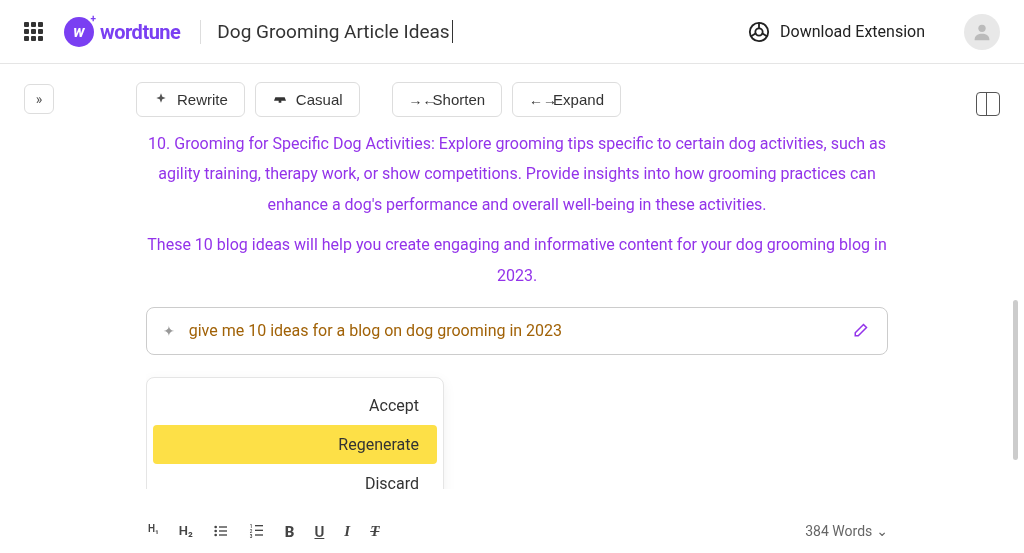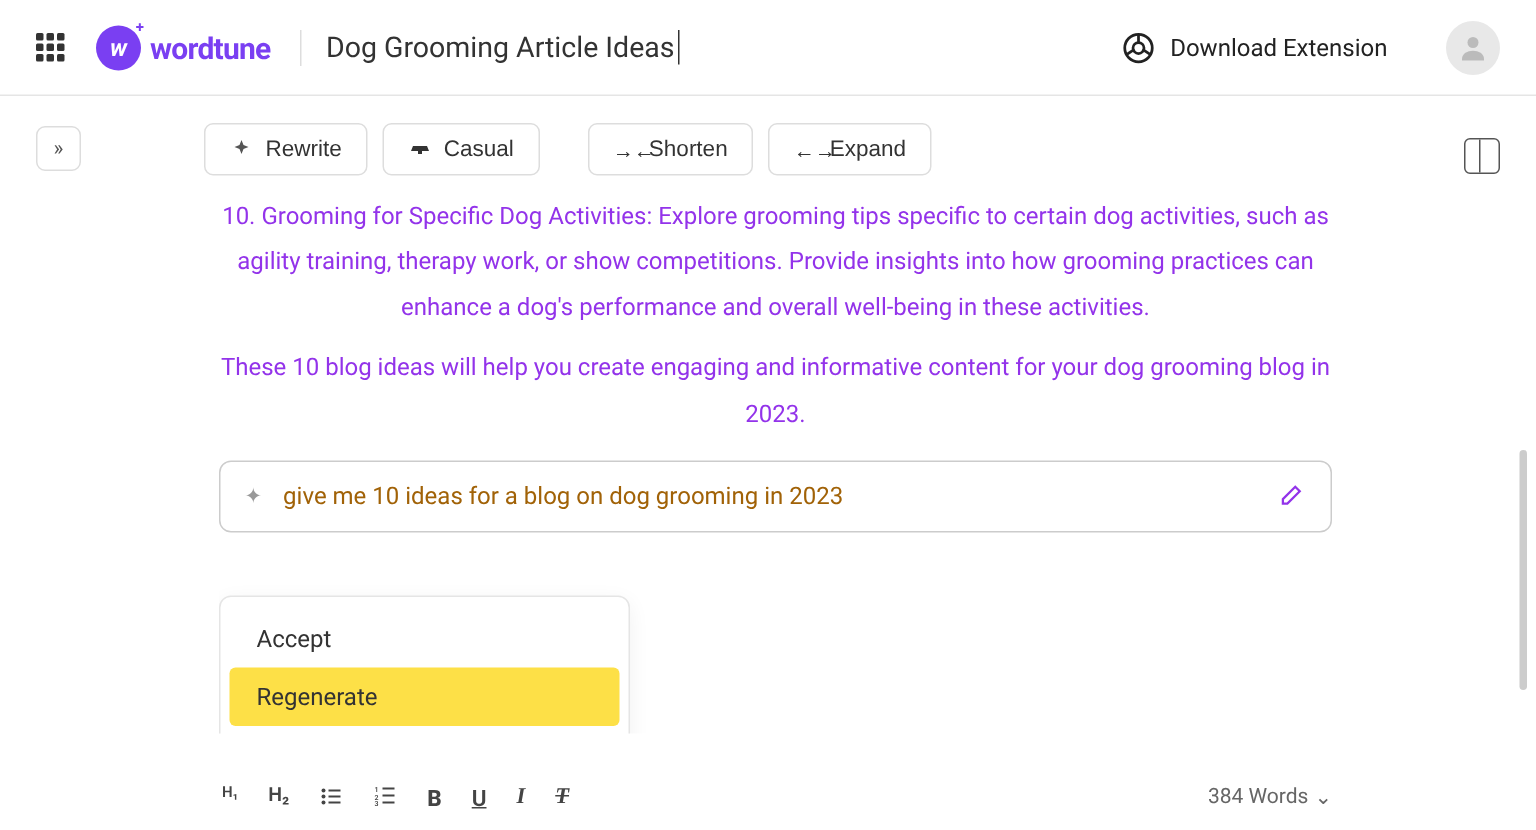--- a/index.html
+++ b/index.html
@@ -186,28 +186,29 @@
   }
   .prompt-text {
     flex: 1;
     color: #a16207;
     font-size: 16px;
   }
   .edit-icon { color: #9333ea; cursor: pointer; }
 
   .action-menu {
     position: absolute;
-    top: 268px;
+    top: 248px;
     left: 0;
-    width: 274px;
+    width: 298px;
     border: 1px solid #e5e5e5;
     border-radius: 8px;
     background: #fff;
     box-shadow: 0 4px 14px rgba(0,0,0,0.06);
     padding: 8px 6px;
+    text-align: right;
   }
   .action-item {
     padding: 10px 18px;
     font-size: 16px;
     color: #333;
     cursor: pointer;
     border-radius: 4px;
   }
   .action-item.highlight {
     background: #fde047;

